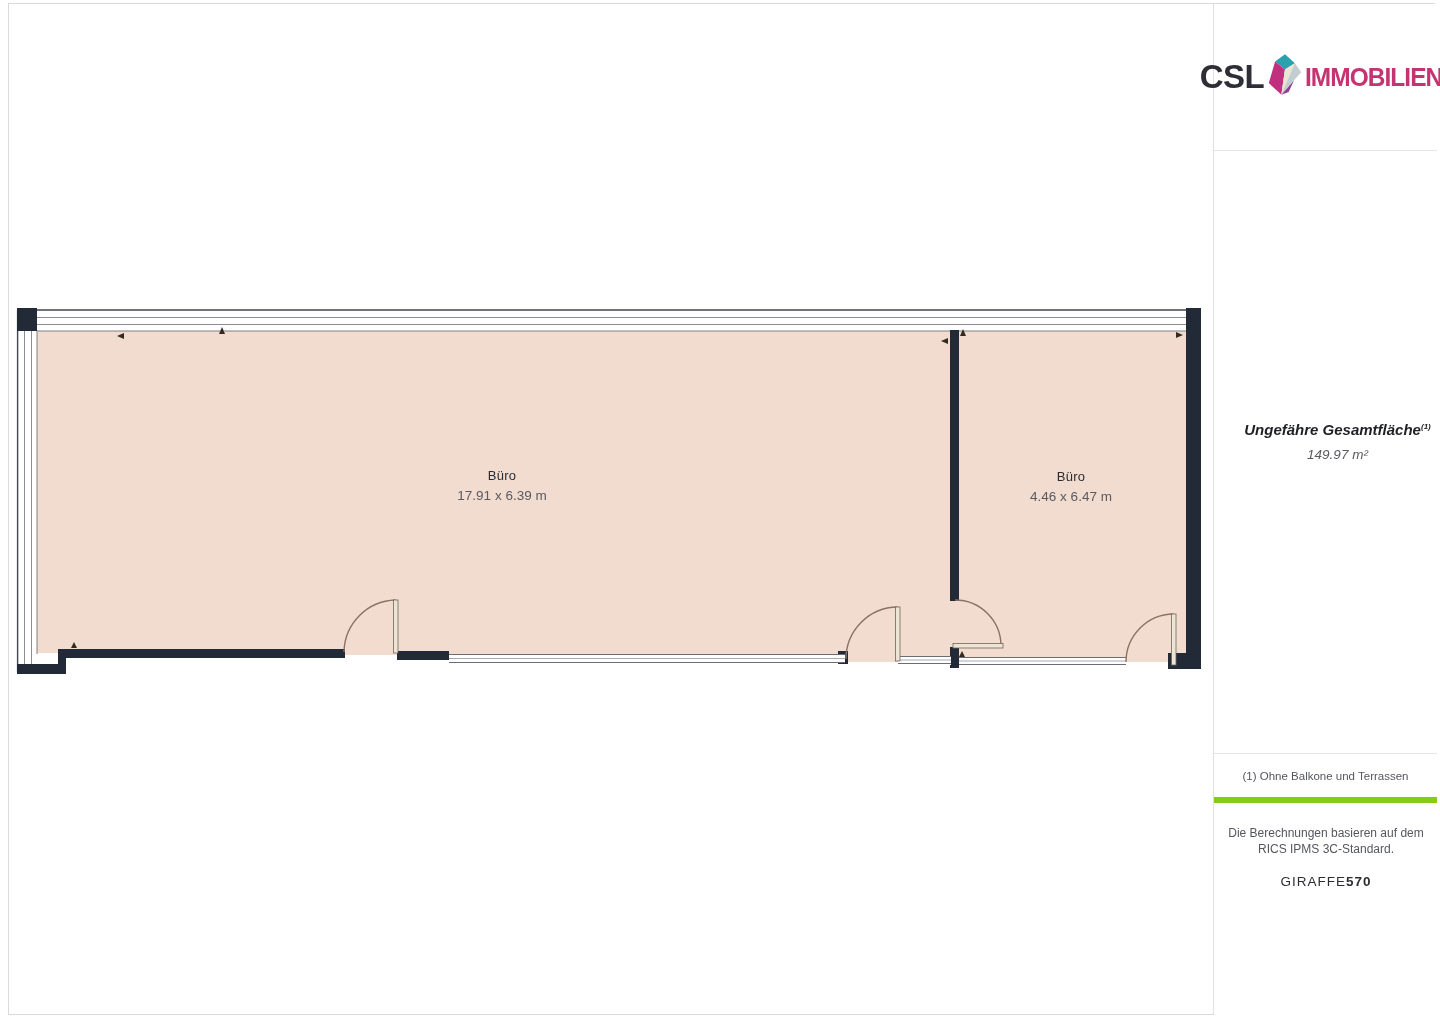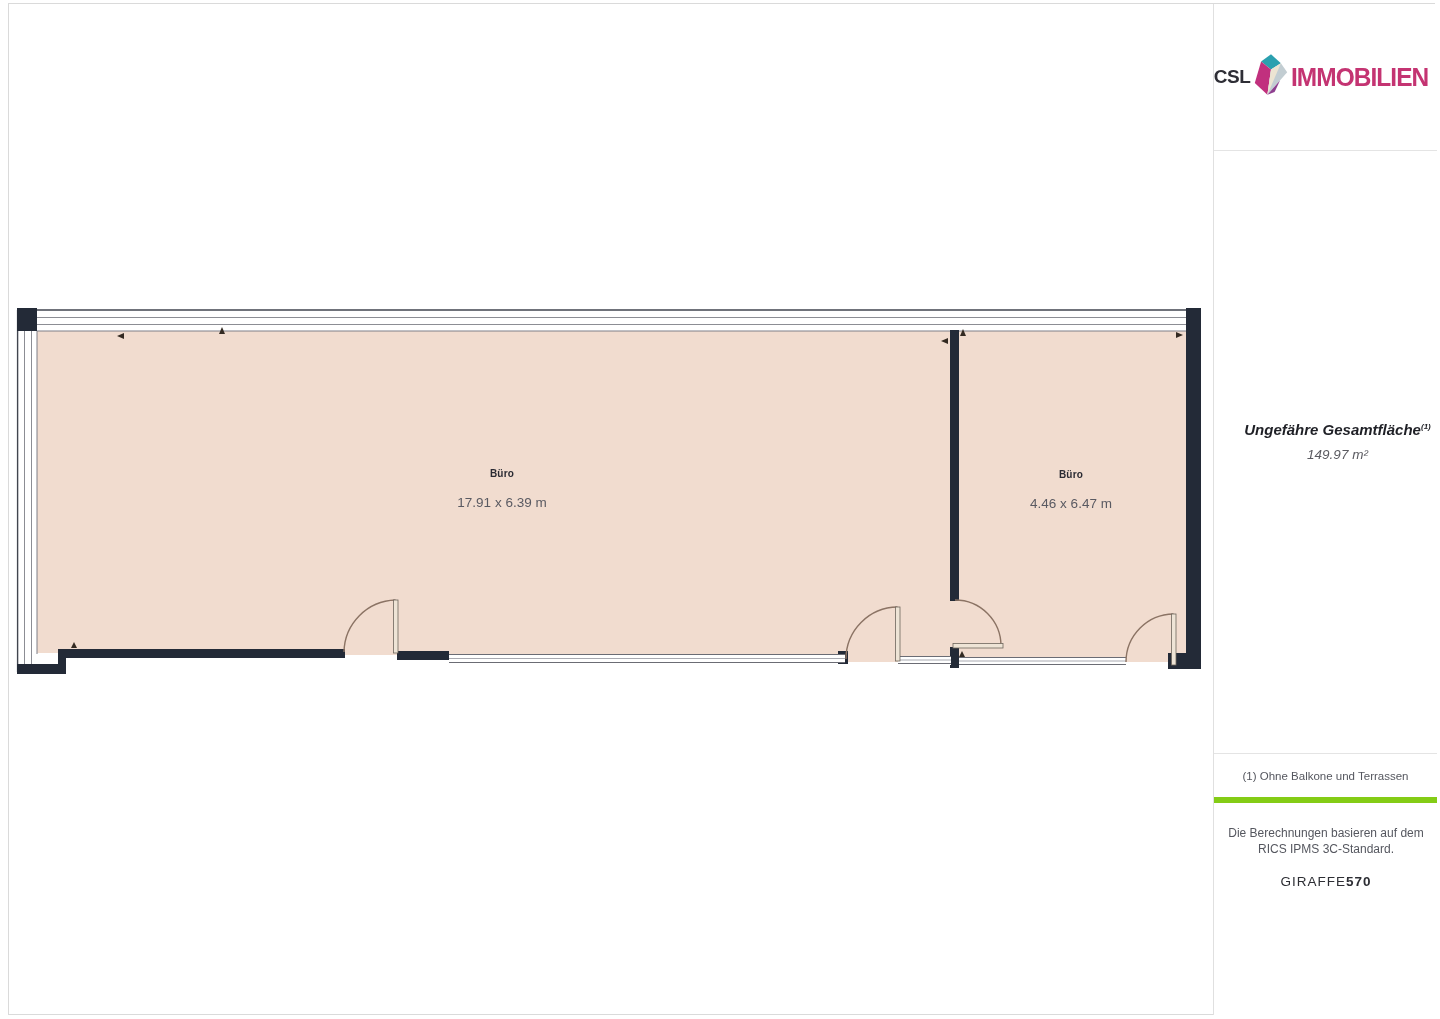--- a/index.html
+++ b/index.html
@@ -1,27 +1,27 @@
 <!DOCTYPE html>
 <html><head>
 <meta charset="utf-8">
 <style>
   html,body{margin:0;padding:0;background:#ffffff;}
   body{font-family:"Liberation Sans", sans-serif; width:1440px; height:1019px; position:relative; overflow:hidden;}
   .page-frame{position:absolute; left:8px; top:3px; width:1427px; height:1012px; border:1px solid #dadada; box-sizing:border-box; background:#ffffff;}
   .plan-area{position:absolute; left:0; top:0; width:1213px; height:1019px;}
   .plan-svg{position:absolute; left:0; top:0;}
   .room-label{position:absolute; transform:translate(-50%,0); text-align:center; pointer-events:none;}
-  .room-label .room-name{font-size:10px; font-weight:bold; color:#2b2b33; letter-spacing:.2px;}
-  .room-label .room-dims{font-size:13.5px; color:#5a5a62; margin-top:16px;}
+  .room-label .room-name{font-size:13px; font-weight:normal; color:#2b2b33; letter-spacing:.2px;}
+  .room-label .room-dims{font-size:13.5px; color:#5a5a62; margin-top:5px;}
 
   .sidebar{position:absolute; left:1213px; top:4px; width:224px; height:1011px; background:#ffffff; border-left:1px solid #e0e0e0; box-sizing:border-box;}
   .logo-section{position:absolute; left:0; top:0; width:100%; height:146px; border-bottom:1px solid #e4e4e4; display:flex; align-items:center; justify-content:center;}
   .logo{display:flex; align-items:center; white-space:nowrap;}
-  .logo .brand{font-size:19px; font-weight:800; color:#2e2e36; letter-spacing:-.5px;}
+  .logo .brand{font-size:33px; font-weight:800; color:#2e2e36; letter-spacing:-.5px;}
   .logo .gem{margin:0 2px 0 3px; display:inline-block;}
   .logo .suffix{font-size:26px; font-weight:600; color:#c43472; letter-spacing:-1px; transform:scaleX(.94); transform-origin:left;}
 
   .area-block{position:absolute; left:12px; top:417px; width:100%; text-align:center;font-style:italic;}
   .area-title{font-size:15px; font-weight:bold; color:#1f2026;}
   .area-title sup{font-size:8px; font-weight:bold;}
   .area-value{font-size:13.5px; color:#5a5a60; margin-top:9px;}
 
   .footnote-section{position:absolute; left:0; top:749px; width:100%; height:50px; border-top:1px solid #e4e4e4; border-bottom:6px solid #84cc16; display:flex; align-items:center; justify-content:center; box-sizing:border-box;}
   .footnote-text{font-size:11.5px; color:#55575f;}

